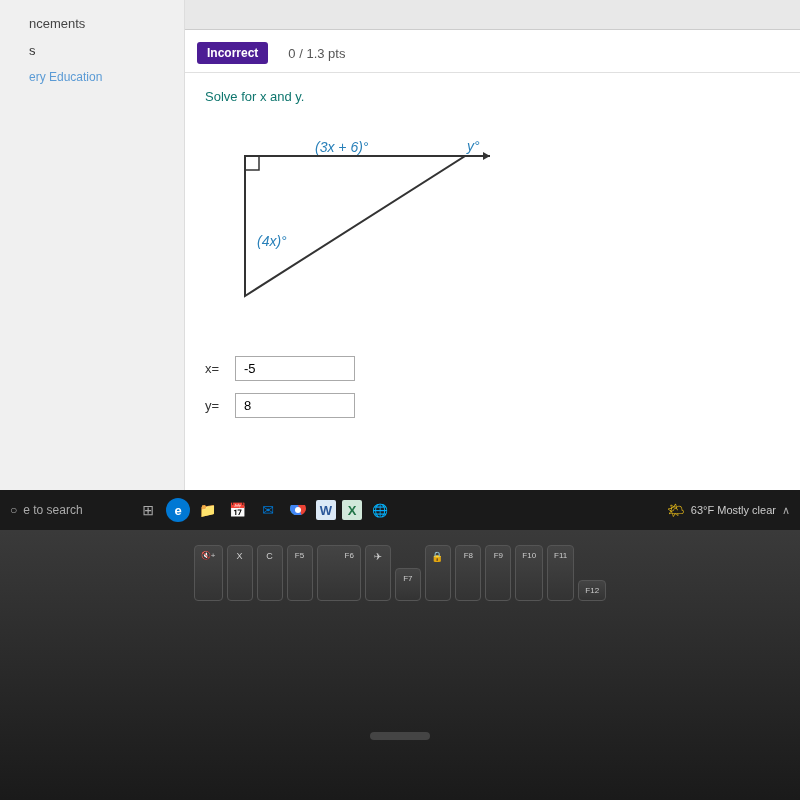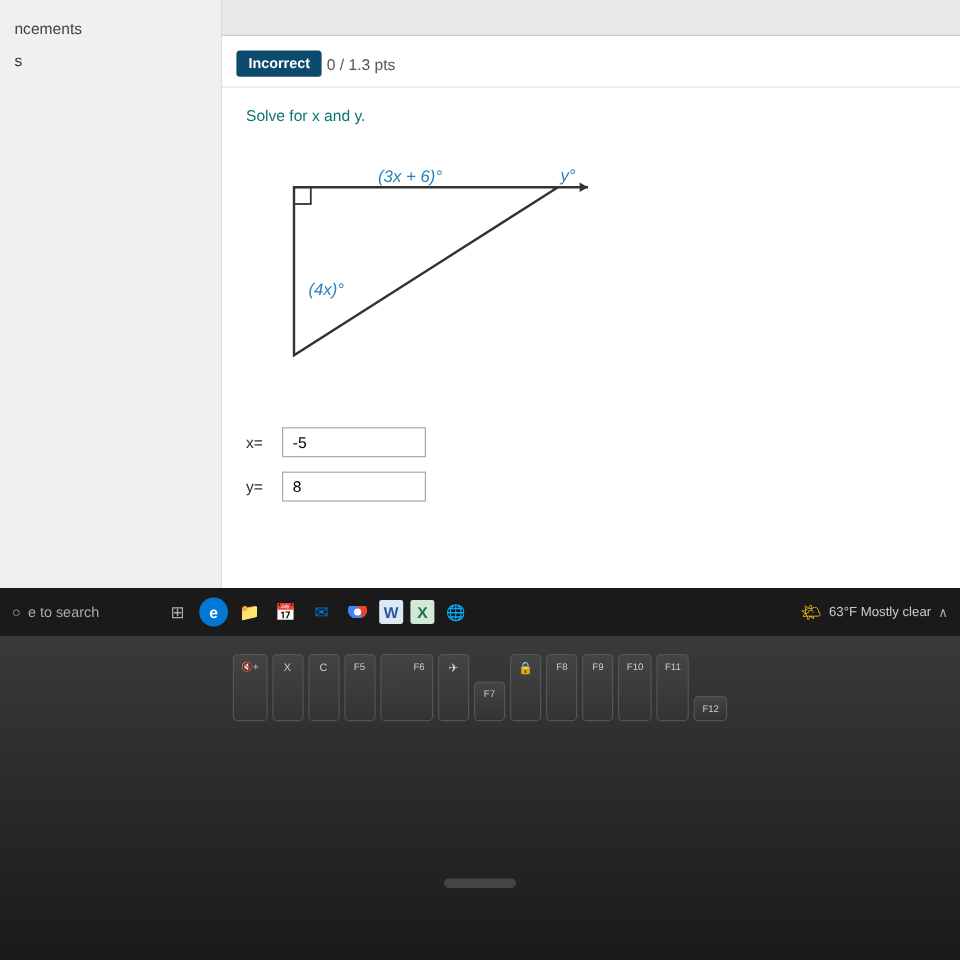--- a/index.html
+++ b/index.html
@@ -23,21 +23,21 @@
     
     .sidebar {
       width: 185px;
       background: #f0f0f0;
       padding: 10px 0;
       border-right: 1px solid #ddd;
       flex-shrink: 0;
     }
 
     .sidebar-item {
-      padding: 6px 12px;
+      padding: 6px 29px;
       font-size: 13px;
       color: #333;
       cursor: pointer;
     }
 
     .sidebar-item.announcements {
       color: #444;
     }
 
     .sidebar-item.education {
@@ -62,27 +62,27 @@
 
     
     .question-header {
       display: flex;
       align-items: center;
       padding: 12px 20px 8px 12px;
       border-bottom: 1px solid #e0e0e0;
     }
 
     .incorrect-badge {
-      background: #0c4a6e;
+      background: #4c1d95;
       color: white;
       font-size: 12px;
       font-weight: bold;
       padding: 4px 10px;
       border-radius: 3px;
-      margin-right: 4px;
+      margin-right: 20px;
       flex-shrink: 0;
     }
 
     .question-title {
       font-size: 16px;
       font-weight: bold;
       color: #222;
       flex: 1;
     }
 
@@ -230,20 +230,23 @@
 <body>
 
 <div class="screen">
 
   <div class="sidebar">
     <div class="sidebar-item announcements">
       <span>ncements</span>
     </div>
     <div class="sidebar-item">
       <span>s</span>
+    </div>
+    <div class="sidebar-item education">
+      <span>ery Education</span>
     </div>
   </div>
 
   <div class="main-content">
     <div class="top-banner"></div>
 
     <div class="question-header">
       <div class="incorrect-badge">Incorrect</div>
       <div class="question-points">0 / 1.3 pts</div>
     </div>

